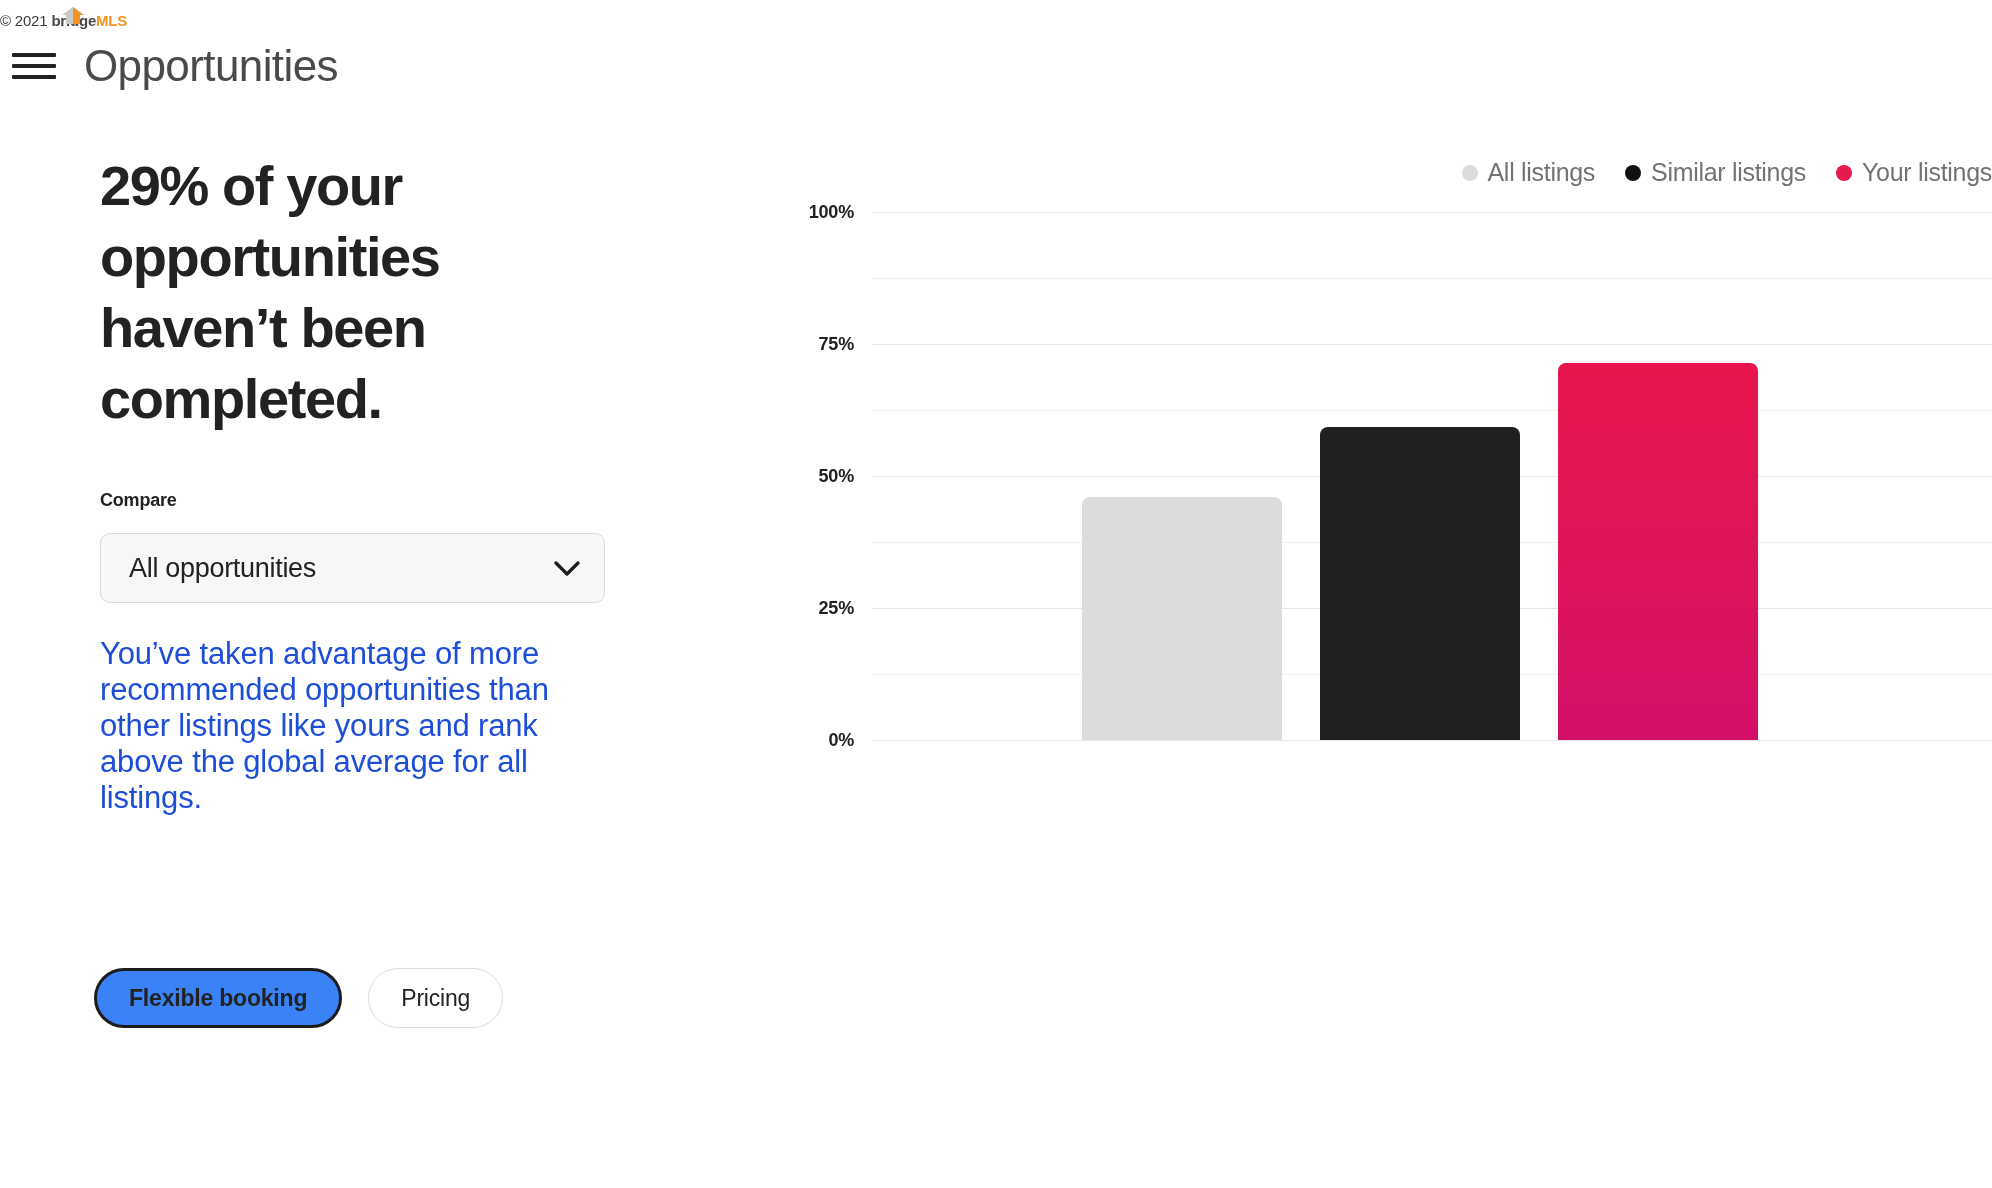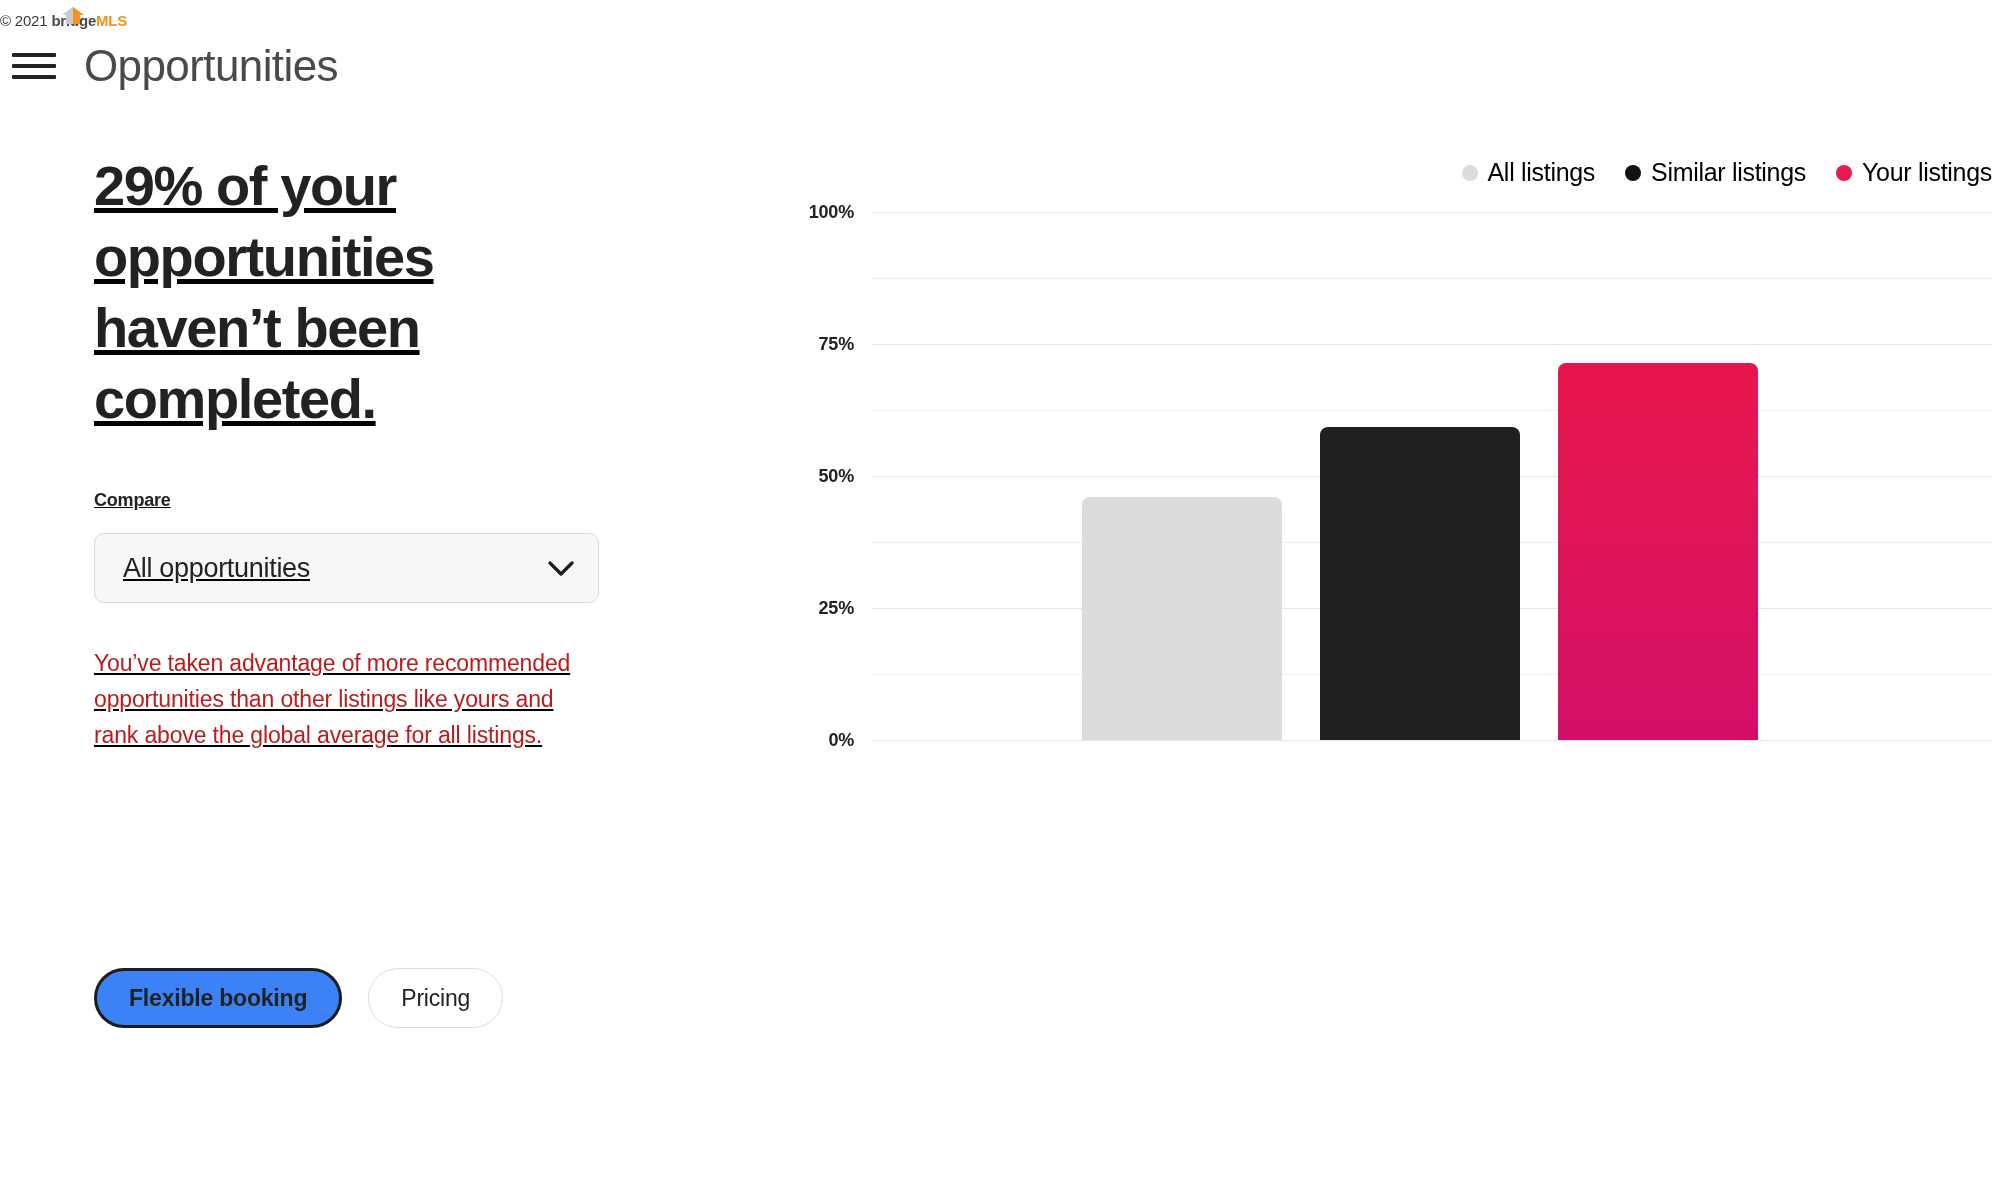--- a/index.html
+++ b/index.html
@@ -42,21 +42,21 @@
     background: #222222; border-radius: 1px;
   }
   #page-title {
     margin-left: 28px;
     font-size: 44px; font-weight: 400; color: #4a4a4a;
     letter-spacing: -0.6px;
   }
 
   
   #left-col {
-    position: absolute; left: 94px; top: 150px; width: 530px; text-decoration: underline;
+    position: absolute; left: 100px; top: 150px; width: 530px;
   }
   #headline {
     font-size: 56px; line-height: 71px; font-weight: 700;
     color: #222222; letter-spacing: -1.4px;
   }
   #compare-label {
     margin-top: 56px;
     font-size: 18px; font-weight: 700; color: #222222;
     letter-spacing: -0.2px;
   }
@@ -65,39 +65,39 @@
     border: 1.5px solid #d8d8d8; border-radius: 10px;
     background: #f7f7f7;
     display: flex; align-items: center; justify-content: space-between;
     padding: 0 24px 0 28px; cursor: pointer;
   }
   #compare-select .sel-value {
     font-size: 27px; color: #222222; font-weight: 400; letter-spacing: -0.3px; text-align: center;
   }
   .chevron { width: 26px; height: 15px; flex: none; }
   #body-copy {
-    margin-top: 42px; width: 500px;
-    font-size: 23px; line-height: 36px; color: #b91c1c;
+    margin-top: 33px; width: 500px;
+    font-size: 31px; line-height: 36px; color: #1d4ed8;
     letter-spacing: -0.15px;
   }
 
   
   #chart-area {
     position: absolute; left: 760px; top: 150px;
     width: 1232px; height: 660px;
   }
   #legend {
     position: absolute; right: 0px; top: 8px;
     display: flex; align-items: center; gap: 30px;
     white-space: nowrap;
   }
   .legend-item { display: flex; align-items: center; gap: 10px; }
   .legend-dot { width: 16px; height: 16px; border-radius: 50%; flex: none; }
   .legend-text {
-    font-size: 25px; color: #000000; font-weight: 400; letter-spacing: -0.3px;
+    font-size: 25px; color: #737373; font-weight: 400; letter-spacing: -0.3px;
   }
 
   #plot {
     position: absolute; left: 0px; top: 62px;
     width: 1232px; height: 540px;
   }
   #y-axis { position: absolute; left: 0; top: 0; width: 112px; height: 528px; }
   .y-tick {
     position: absolute; right: 18px; transform: translateY(-50%);
     font-size: 18px; font-weight: 700; color: #222222; letter-spacing: -0.2px;

